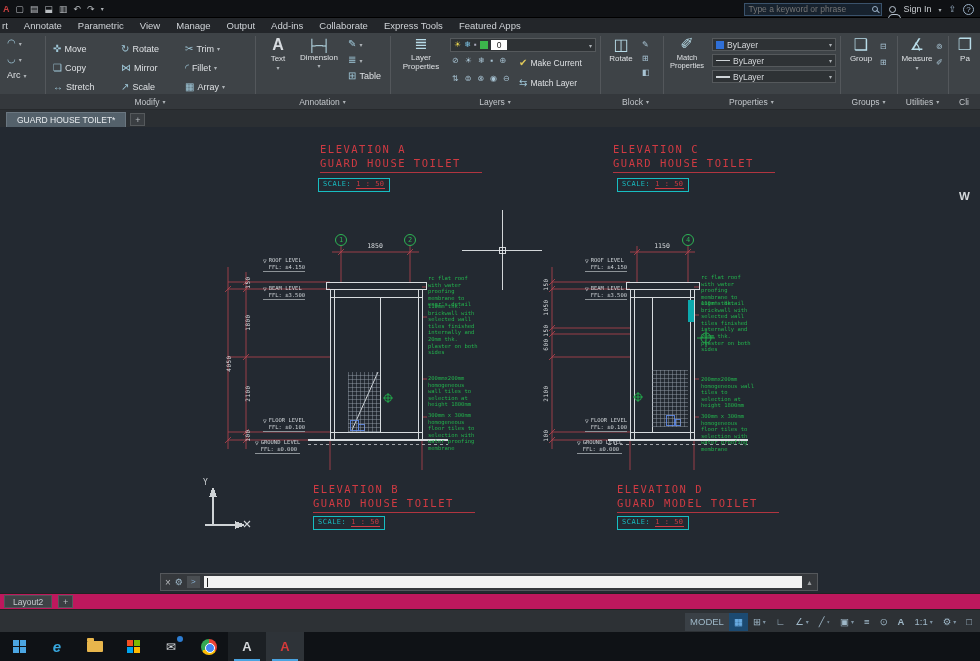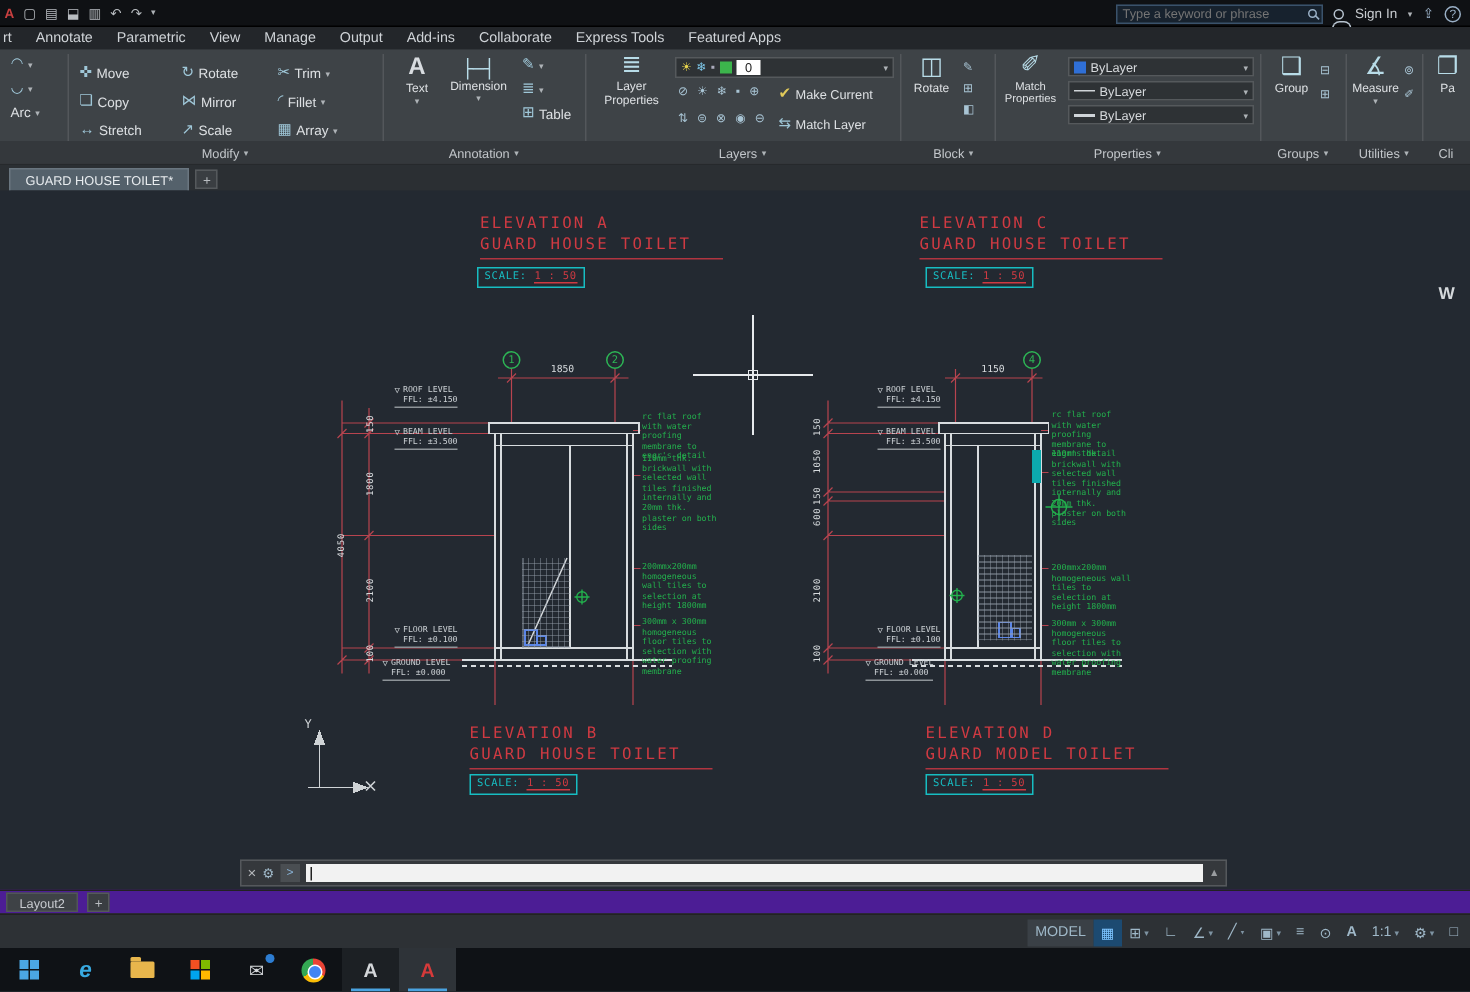--- a/index.html
+++ b/index.html
@@ -50,21 +50,21 @@
 .scalebox{position:absolute;display:flex;gap:5px;border:1px solid #17bdc2;padding:1px 4px 2px;font-family:"DejaVu Sans Mono",monospace;font-size:7px;letter-spacing:.5px}
 .sl{color:#17bdc2}
 .sv{color:#cf3a42;border-bottom:1px solid #cf3a42}
 .note{position:absolute;font-family:"DejaVu Sans Mono",monospace;font-size:5.5px;color:#23b14d;line-height:1.2}
 .hatch{position:absolute;background-image:repeating-linear-gradient(0deg,rgba(150,160,172,.45) 0,rgba(150,160,172,.45) 1px,transparent 1px,transparent 4px),repeating-linear-gradient(90deg,rgba(150,160,172,.45) 0,rgba(150,160,172,.45) 1px,transparent 1px,transparent 4px)}
 
 #cmdbar{left:160px;top:573px;width:658px;height:18px;background:#35383c;border:1px solid #55585c;display:flex;align-items:center;gap:4px;padding:0 4px}
 #cmdinput{flex:1;height:12px;background:#f2f2f2;display:flex;align-items:center;padding-left:3px}
 .cursorbar{width:1px;height:9px;background:#222}
 
-#layoutbar{left:0;top:593px;width:980px;height:16px;background:#4c1d95;display:flex;align-items:center;gap:6px;padding-left:4px;border-top:1px solid #222}
+#layoutbar{left:0;top:593px;width:980px;height:16px;background:#be185d;display:flex;align-items:center;gap:6px;padding-left:4px;border-top:1px solid #222}
 #layouttab{height:13px;background:#3e4246;border:1px solid #515559;color:#c8cbd0;font-size:8.5px;display:flex;align-items:center;padding:0 8px}
 #statusbar{left:0;top:609px;width:980px;height:23px;background:#2d3135;border-top:1px solid #222}
 #statusitems{position:absolute;right:3px;top:2px;height:19px;display:flex;align-items:center}
 .sbi{height:18px;display:flex;align-items:center;gap:2px;padding:0 5px;font-size:9.5px;color:#9fb8c8}
 .sbi .dd{color:#7e93a2}
 .sbi-hl{background:#1c4a71;color:#7cc4ff}
 
 #taskbar{left:0;top:632px;width:980px;height:29px;background:#0f1216;display:flex;align-items:center}
 .tbi{width:38px;height:29px;display:flex;align-items:center;justify-content:center;position:relative}
 .winlogo{display:grid;grid-template-columns:6px 6px;grid-template-rows:6px 6px;gap:1px}

